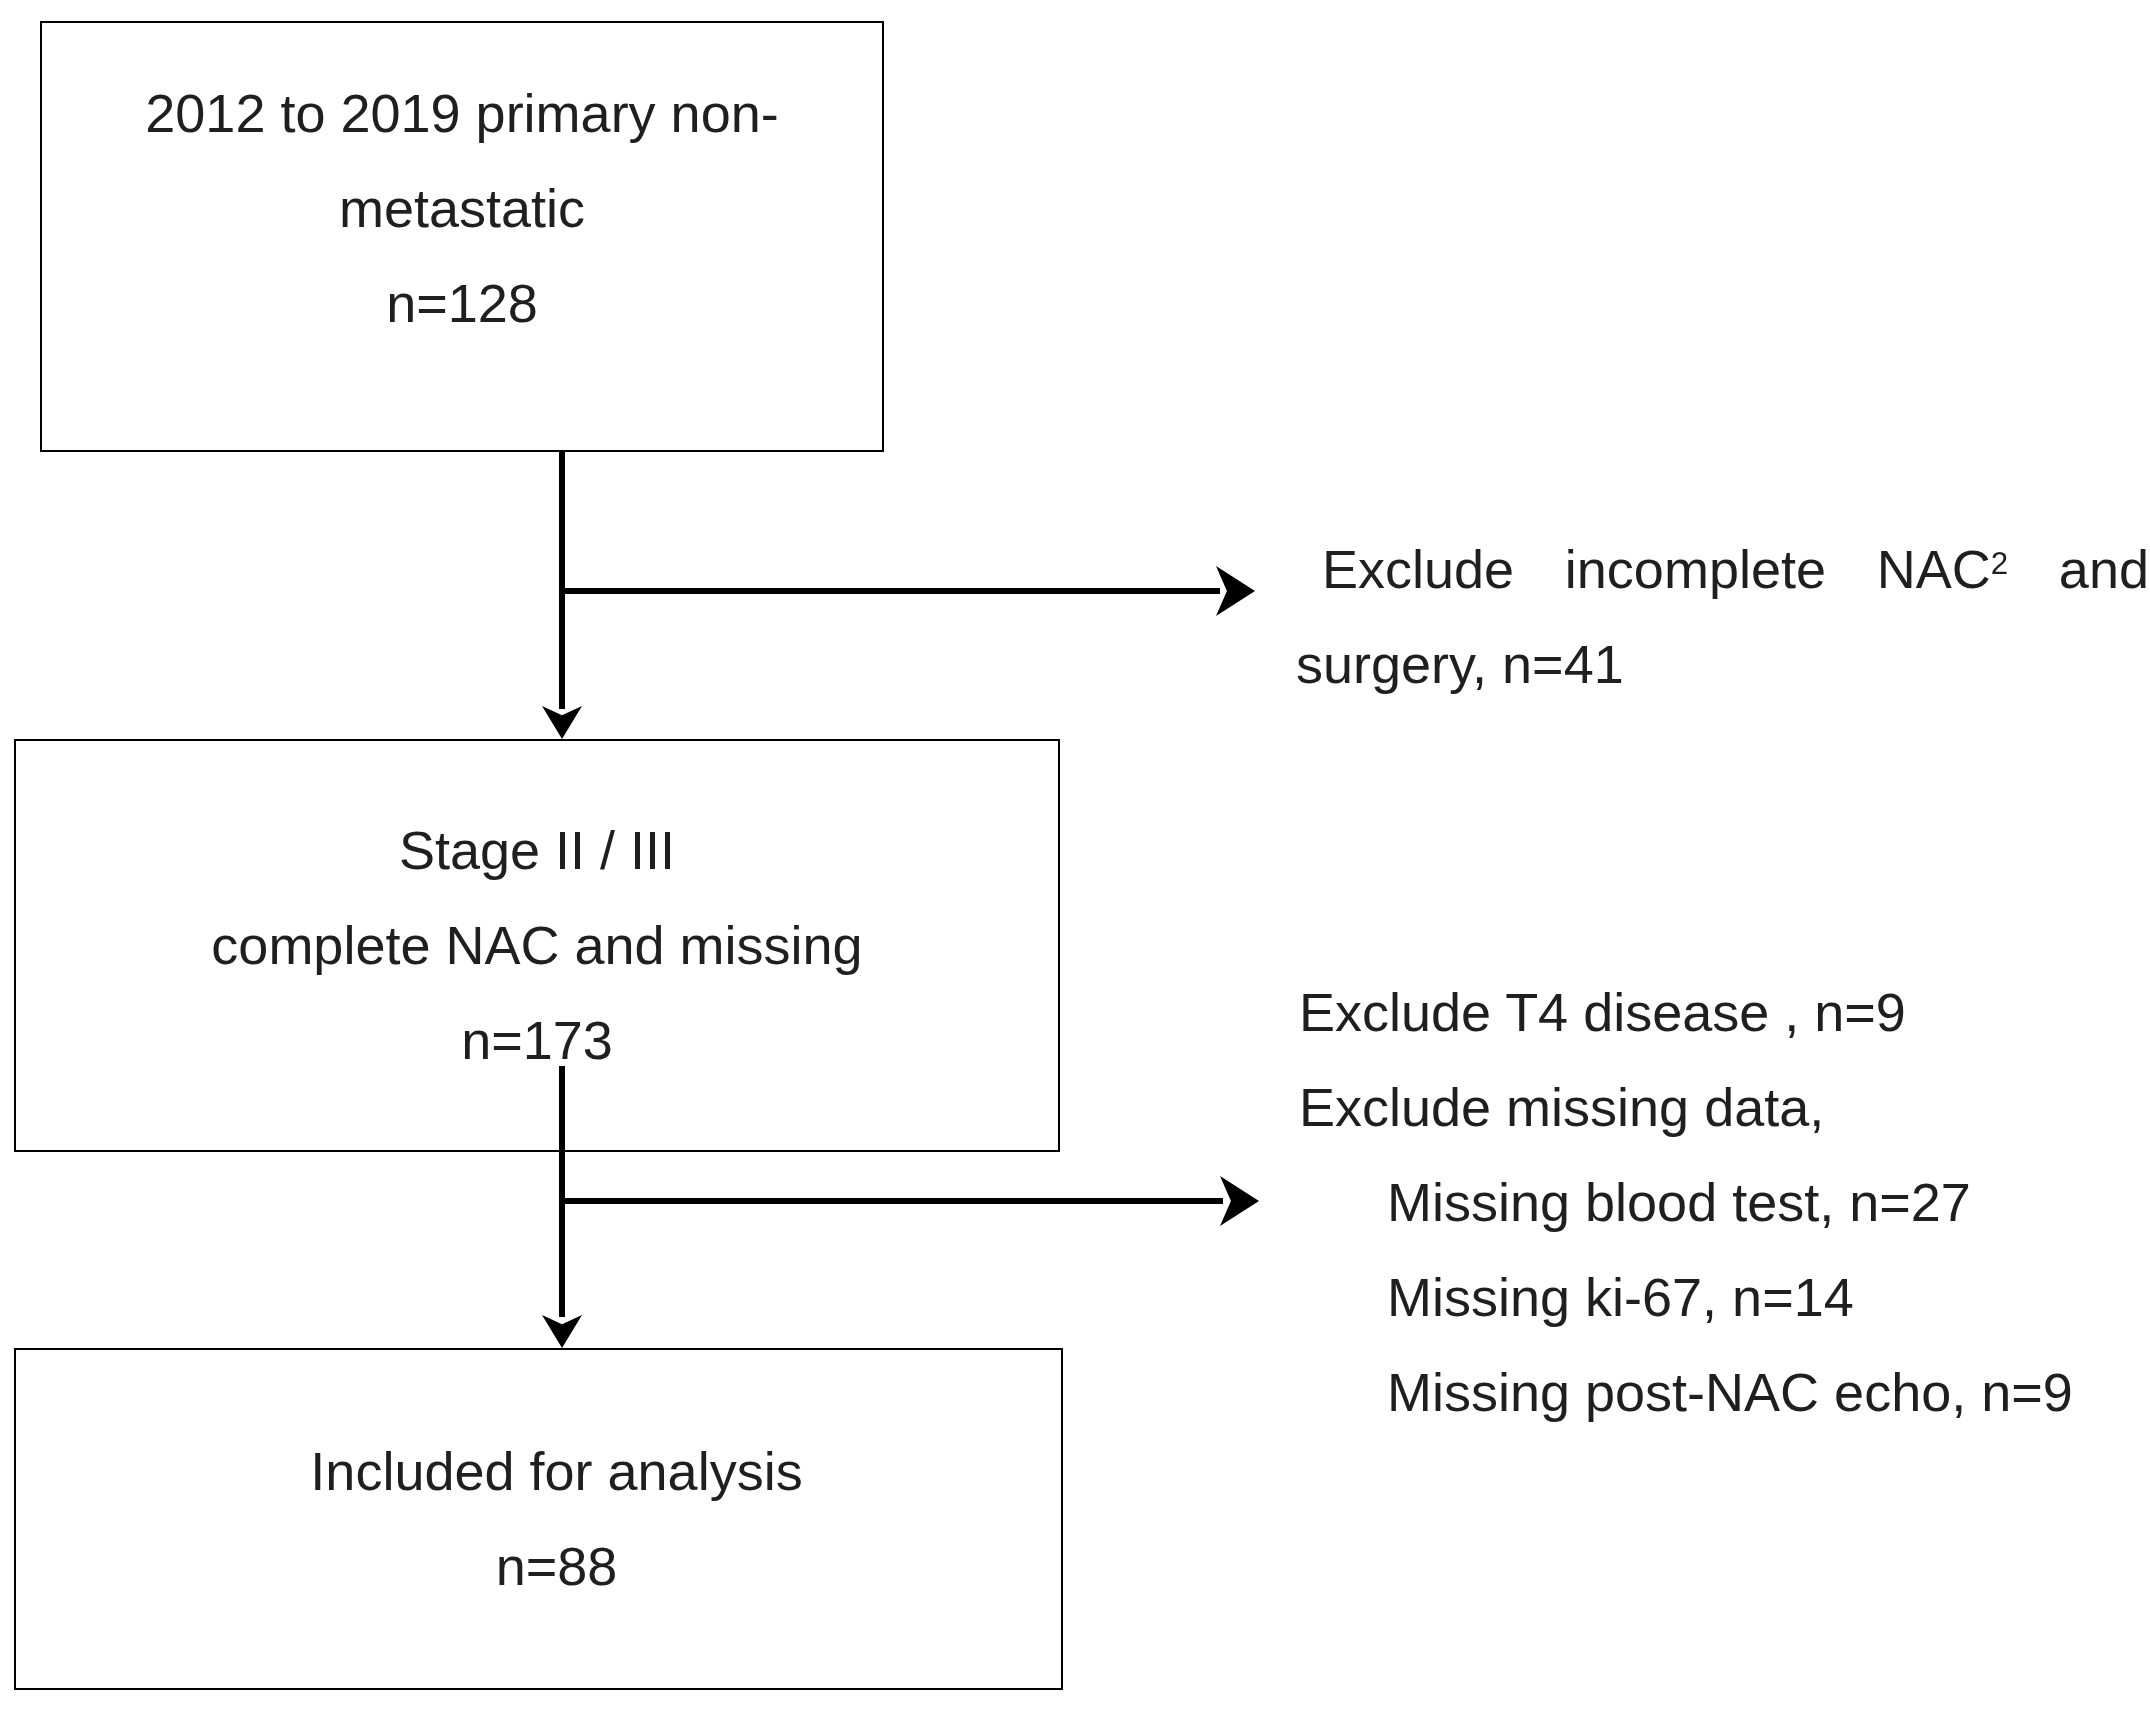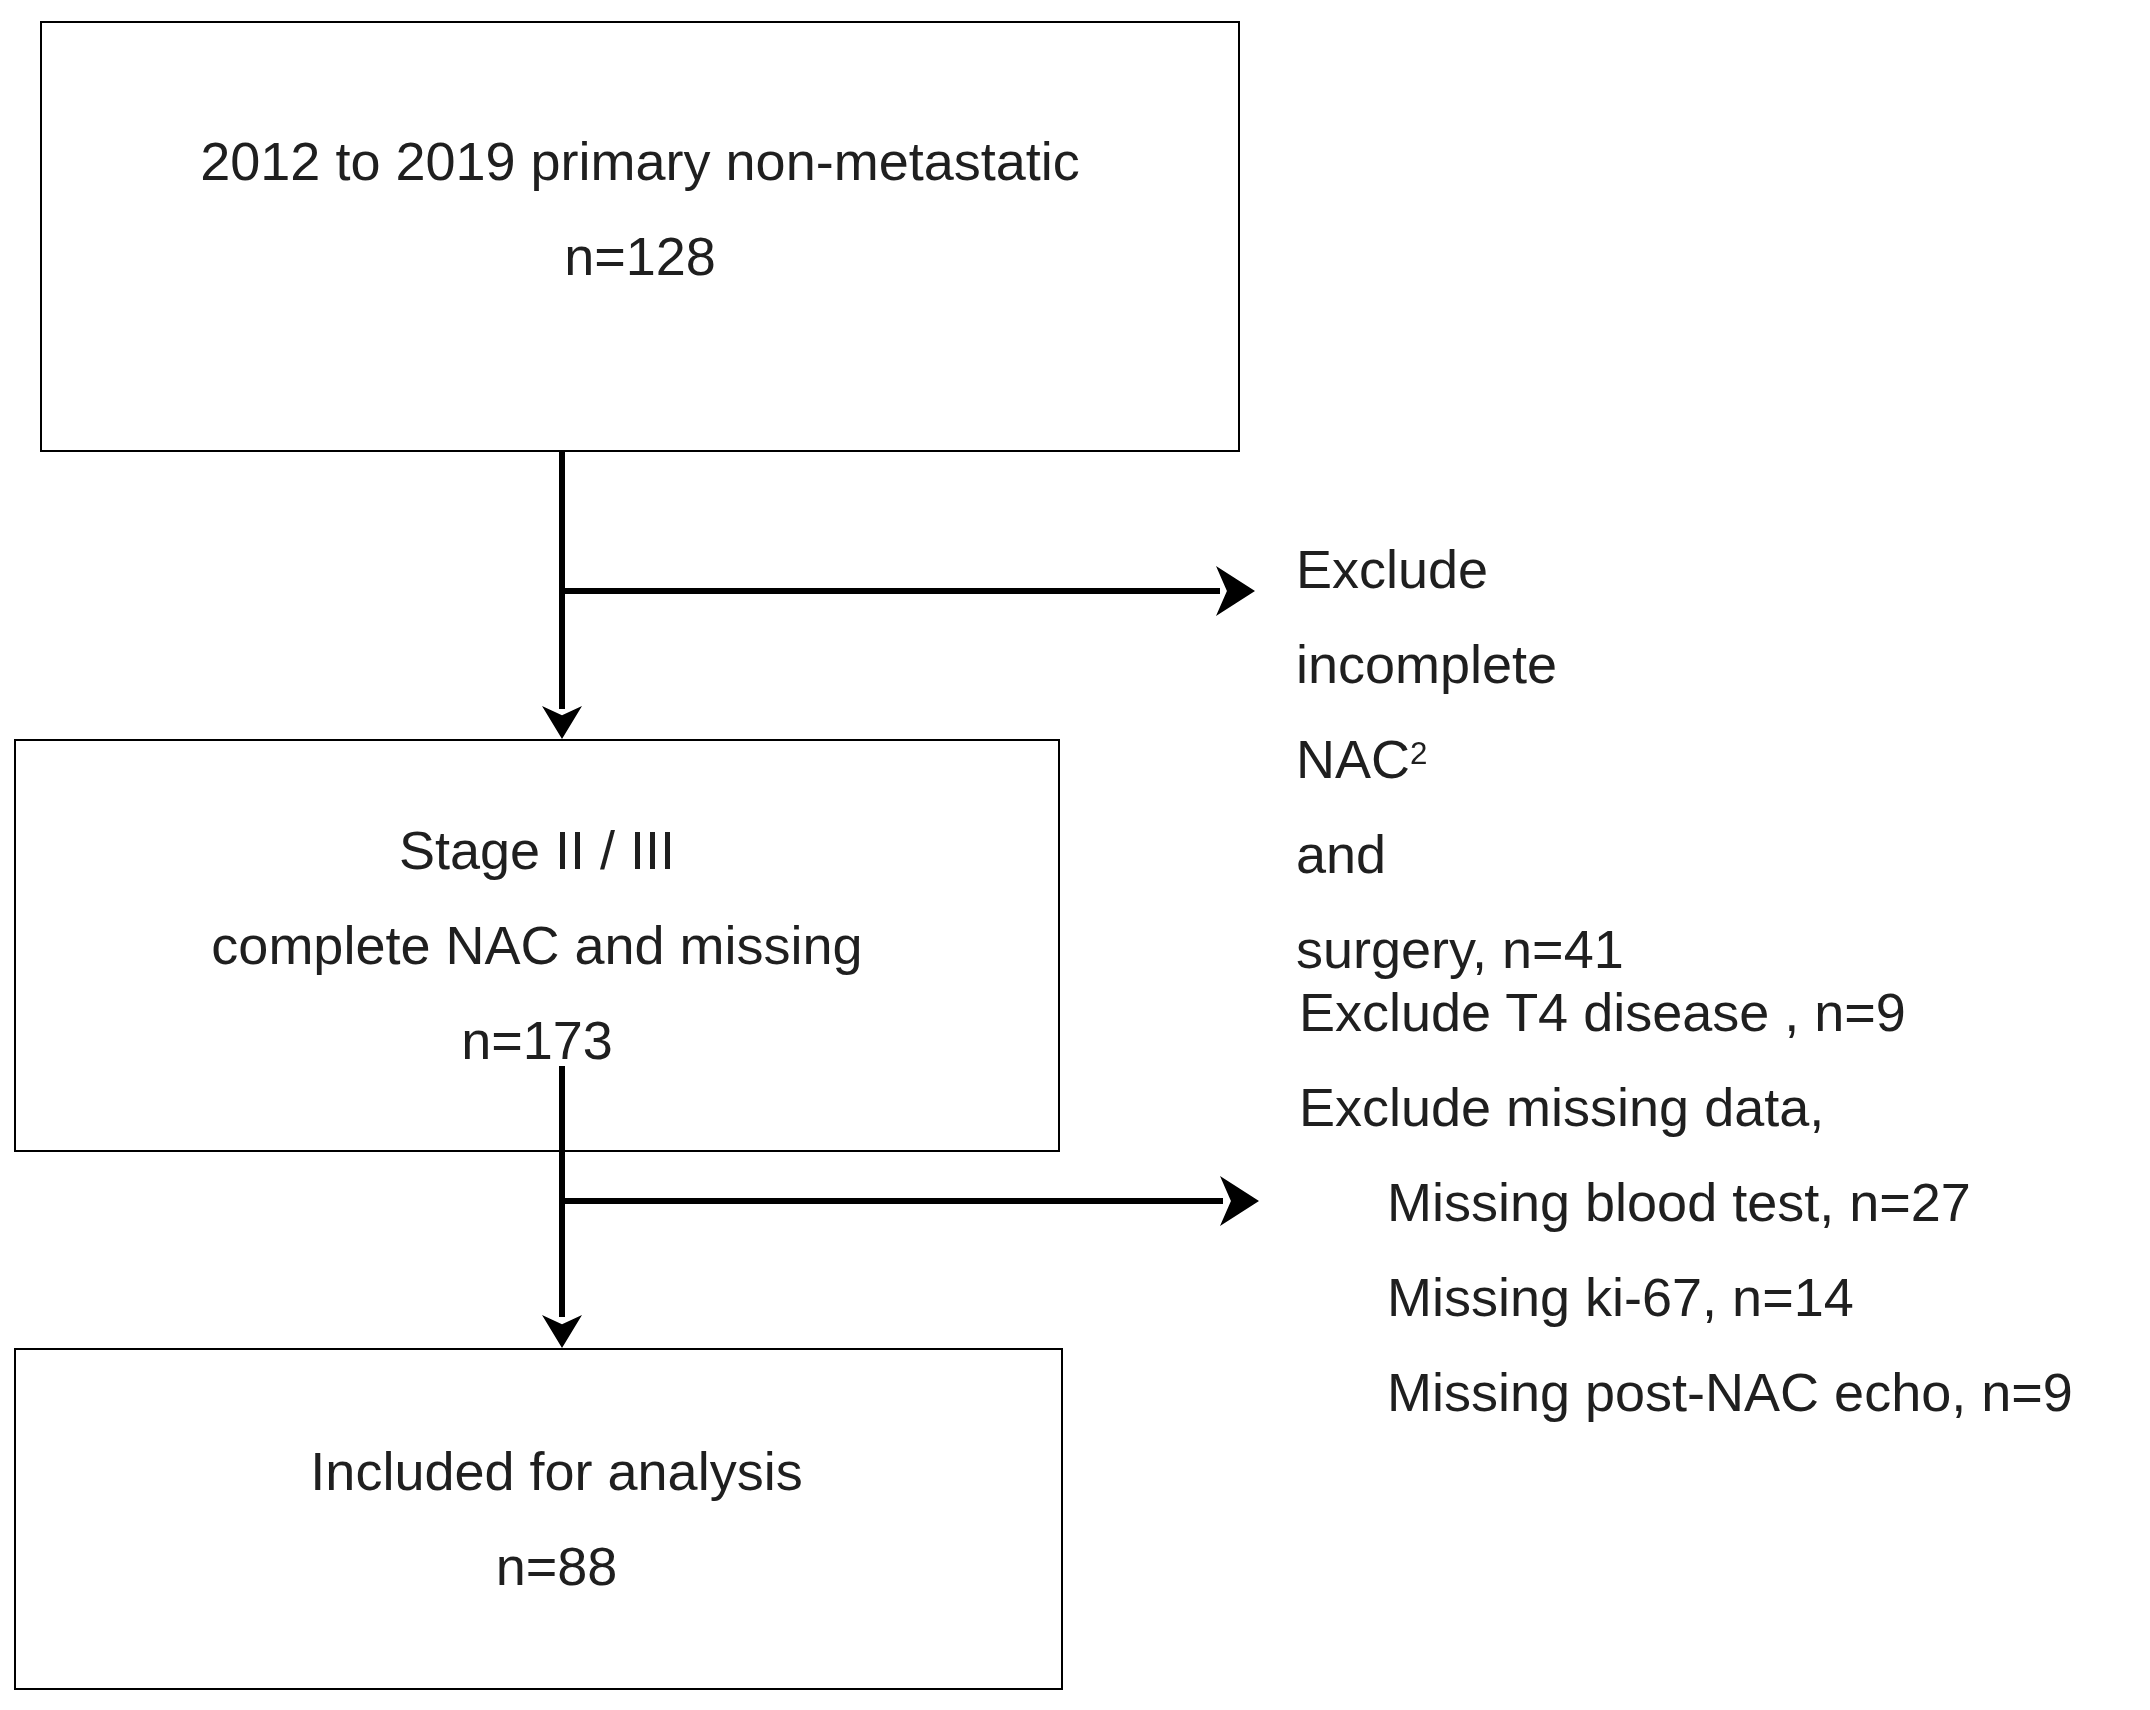--- a/index.html
+++ b/index.html
@@ -21,21 +21,21 @@
     position: absolute;
     box-sizing: border-box;
     border: 2.8px solid #000000;
     background: #ffffff;
     display: flex;
     flex-direction: column;
     justify-content: center;
     align-items: center;
     text-align: center;
   }
-  #box1 { left: 40px;  top: 21px;   width: 1200px; height: 431px; padding-bottom: 56px; }
+  #box1 { left: 40px;  top: 21px;   width: 844px; height: 431px; padding-bottom: 56px; }
   #box2 { left: 14px;  top: 739px; width: 1046px; height: 413px; }
   #box3 { left: 14px;  top: 1348px; width: 1049px; height: 342px; padding-left: 36px; }
 
   .vline {
     position: absolute;
     width: 5.6px;
     background: #000000;
   }
   .hline {
     position: absolute;
@@ -68,23 +68,25 @@
 
   .note {
     position: absolute;
     text-align: left;
   }
   #note1 { left: 1296px; top: 522px;  width: 827px; }
   #note2 { left: 1299px; top: 965px; width: 858px; }
 
   .jline {
     display: flex;
-    flex-direction: column;
+    flex-direction: row;
+    justify-content: space-between;
     align-items: baseline;
     width: 100%;
+    margin-left: 26px;
   }
   .indent { padding-left: 88px; }
 
   sup {
     font-size: 0.58em;
     line-height: 0;
     vertical-align: 0.45em;
   }
 </style>
 </head>

